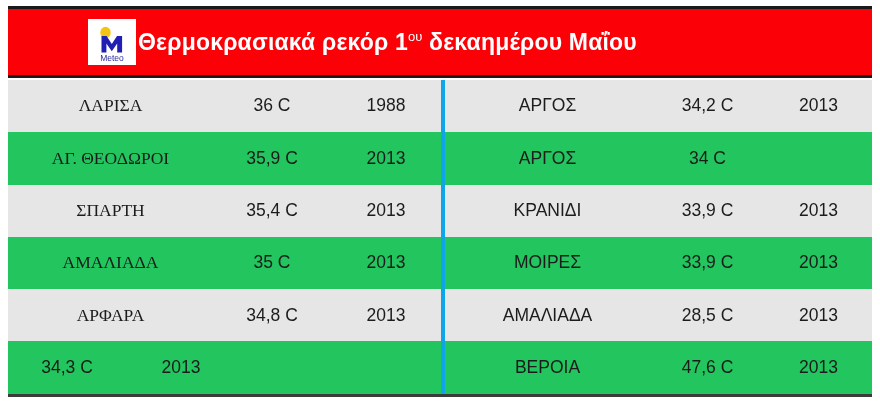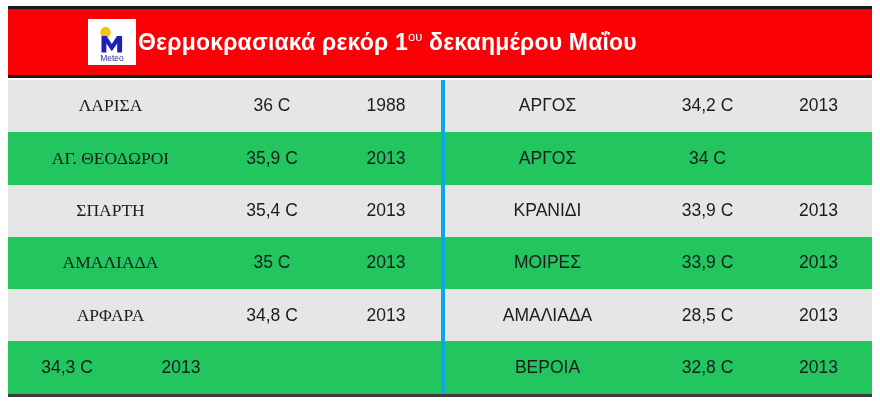--- a/index.html
+++ b/index.html
@@ -202,19 +202,19 @@
       </div>
     </div>
 
     <div class="row plain">
       <div class="half left">
         <div class="cell c-temp">34,3 C</div>
         <div class="cell c-year">2013</div>
       </div>
       <div class="half right">
         <div class="cell c-name">ΒΕΡΟΙΑ</div>
-        <div class="cell c-temp">32,8 C</div>
+        <div class="cell c-temp">47,6 C</div>
         <div class="cell c-year">2013</div>
       </div>
     </div>
 
   </div>
 </div>
 
 </body></html>

